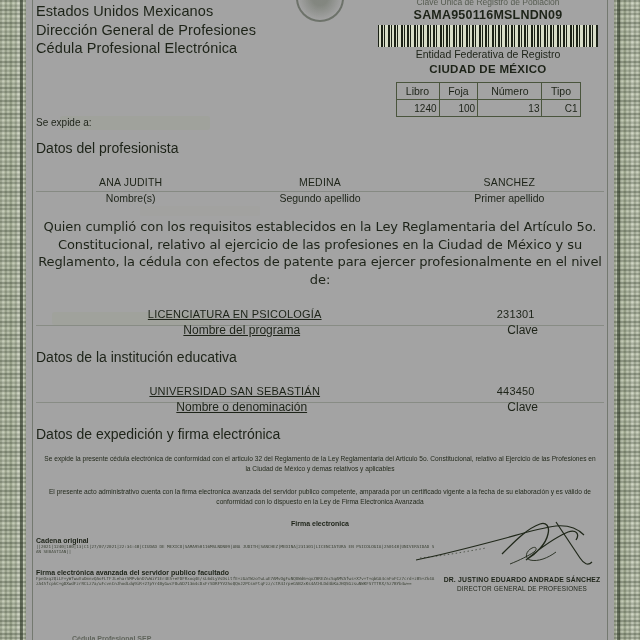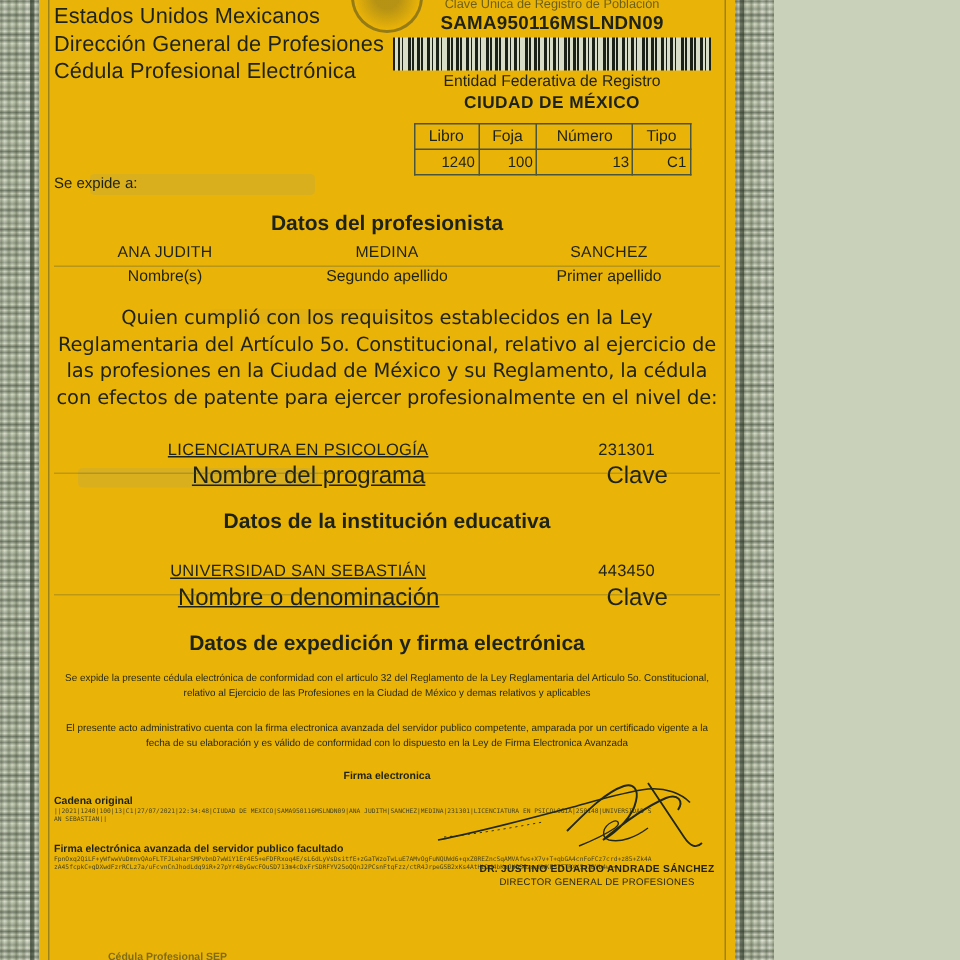--- a/index.html
+++ b/index.html
@@ -2,24 +2,24 @@
 <html><head>
 <meta charset="utf-8">
 <style>
   html, body {
     margin: 0;
     padding: 0;
     background: #c9d1bb;
   }
   .page {
     position: relative;
-    width: 516px;
+    width: 640px;
     height: 640px;
     overflow: hidden;
-    background: #eab308;
+    background: #a3a3a3;
     font-family: "Liberation Sans", sans-serif;
     color: #1d2318;
   }
   
   .border-strip {
     position: absolute;
     top: 0;
     bottom: 0;
     width: 26px;
     background:
@@ -154,30 +154,30 @@
     border-radius: 50%;
     border: 2px solid rgba(45,55,38,0.45);
     background: radial-gradient(circle, rgba(60,72,50,0.30) 25%, rgba(216,221,200,0) 70%);
   }
 
   
   .se-expide {
     font-size: 10px;
   }
   .section-title {
-    text-align: center;
+    text-align: left;
     font-size: 14px;
-    font-weight: bold;
+    font-weight: normal;
     margin-top: 12px;
   }
 
   .field-row {
     position: relative;
     display: flex;
-    margin-top: 6px;
+    margin-top: 20px;
   }
   .field-row .rule {
     position: absolute;
     left: 0; right: 0;
     bottom: 12px;
     height: 1px;
     background: rgba(70,82,58,0.30);
   }
   .field {
     text-align: center;
@@ -191,21 +191,21 @@
   .field .label {
     font-size: 10.5px;
     margin-top: 4px;
   }
   .three .field { flex: 1 1 0; }
 
   .two-row { position: relative; display: flex; margin-top: 20px; }
   .two-row .left-f  { width: 58%; padding-left: 68px; box-sizing: border-box; text-align: center; text-decoration: underline; }
   .two-row .right-f { width: 42%; padding-left: 62px; box-sizing: border-box; text-align: center; }
   .two-row .value { font-size: 11px; letter-spacing: .2px; white-space: nowrap; }
-  .two-row .label { font-size: 16px; margin-top: 3px; padding-left: 14px; }
+  .two-row .label { font-size: 12px; margin-top: 3px; padding-left: 14px; }
   .two-row .rule {
     position: absolute; left: 0; right: 0; bottom: 11px;
     height: 1px; background: rgba(70,82,58,0.28);
   }
 
   .legal {
     text-align: center;
     font-size: 13px;
     line-height: 17.5px;
     margin-top: 14px;

